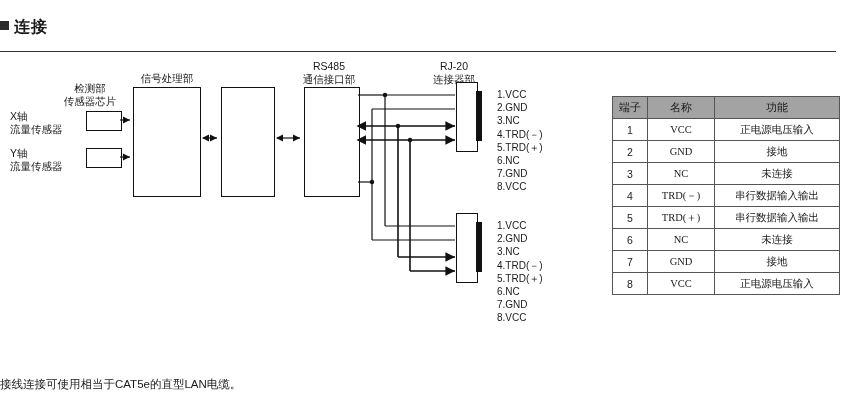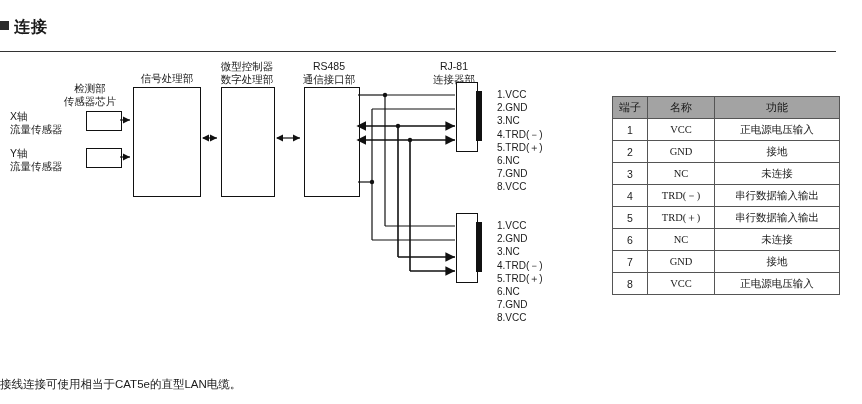--- a/index.html
+++ b/index.html
@@ -81,32 +81,28 @@
 
     <div class="lbl c" style="left:42px;top:24px;width:96px;">
       <div>检测部</div>
       <div>传感器芯片</div>
     </div>
 
     <div class="lbl c" style="left:128px;top:14px;width:78px;">
       <div>信号处理部</div>
     </div>
 
-    <div class="lbl c" style="left:205px;top:2px;width:84px;">
-      <div>微型控制器</div>
-      <div>数字处理部</div>
-    </div>
 
     <div class="lbl c" style="left:288px;top:2px;width:82px;">
       <div>RS485</div>
       <div>通信接口部</div>
     </div>
 
     <div class="lbl c" style="left:418px;top:2px;width:72px;">
-      <div>RJ-81</div>
+      <div>RJ-20</div>
       <div>连接器部</div>
     </div>
 
     <div class="lbl" style="left:10px;top:52px;">
       <div>X轴</div>
       <div>流量传感器</div>
     </div>
     <div class="lbl" style="left:10px;top:89px;">
       <div>Y轴</div>
       <div>流量传感器</div>

